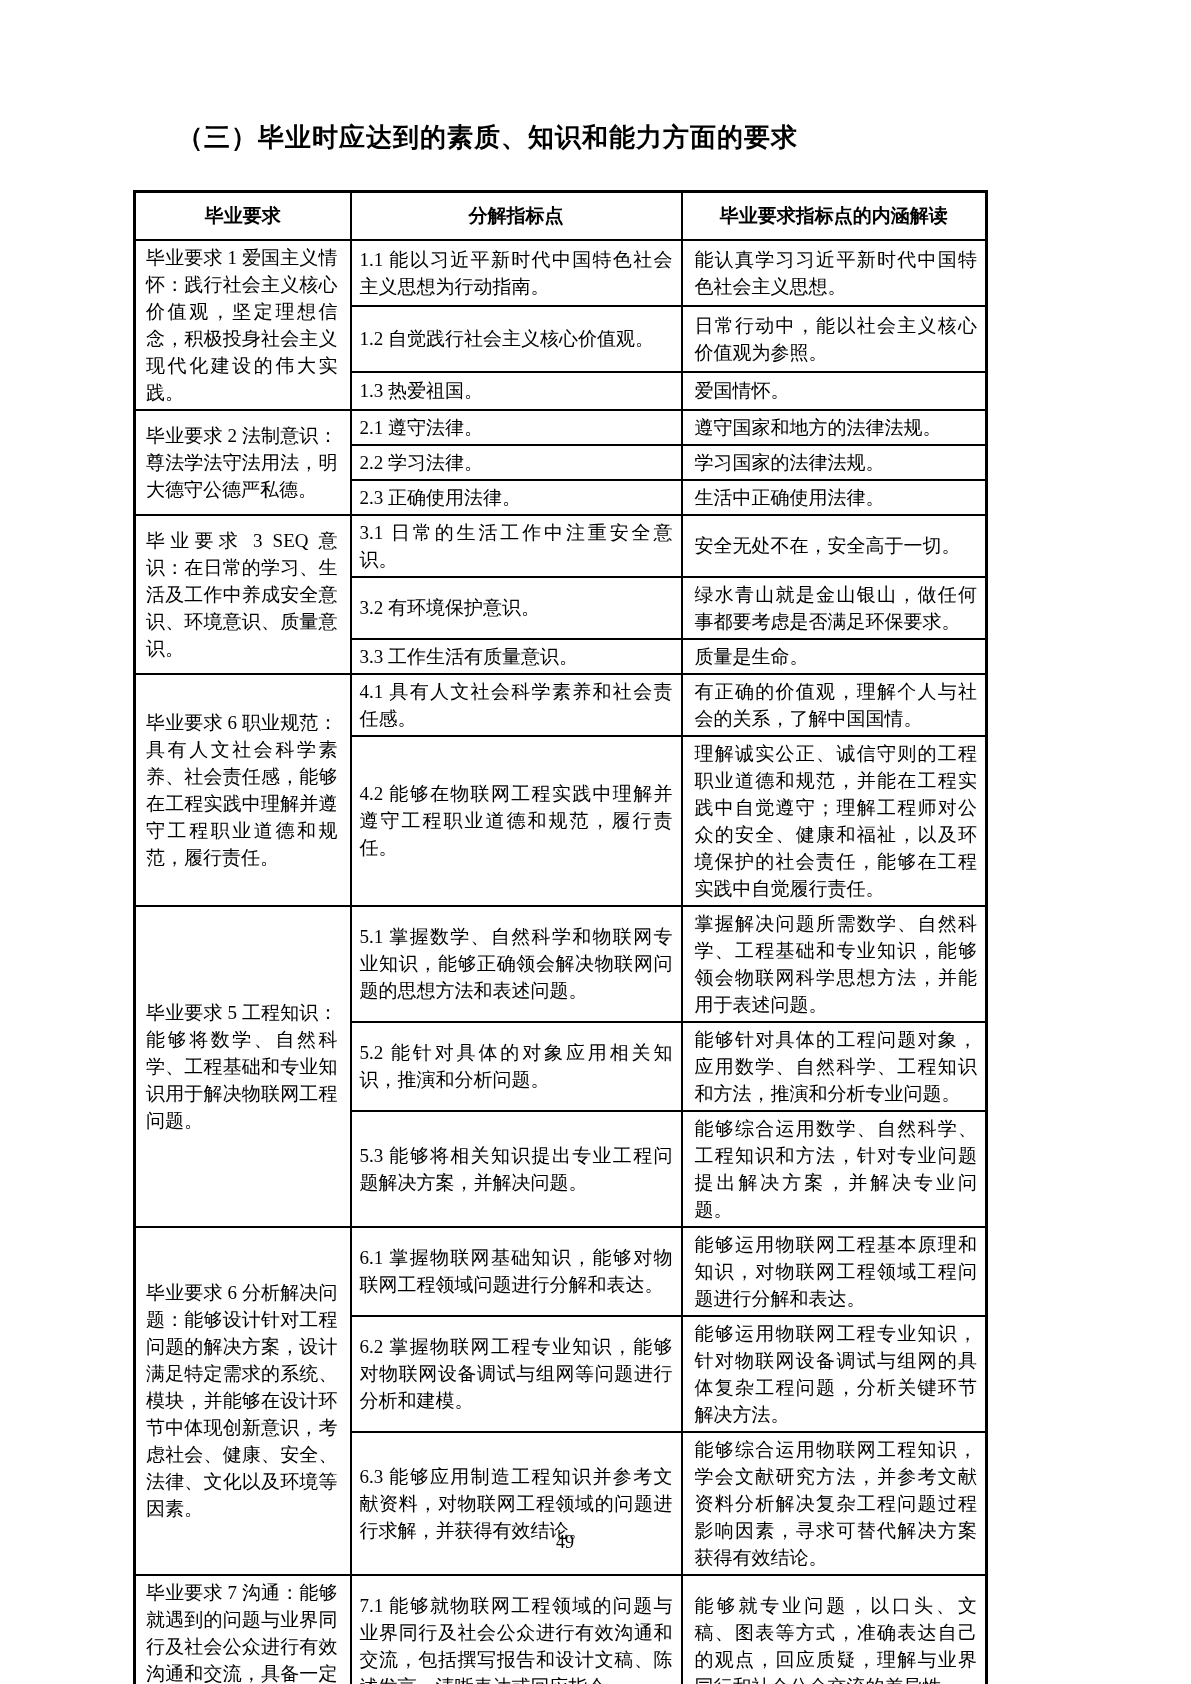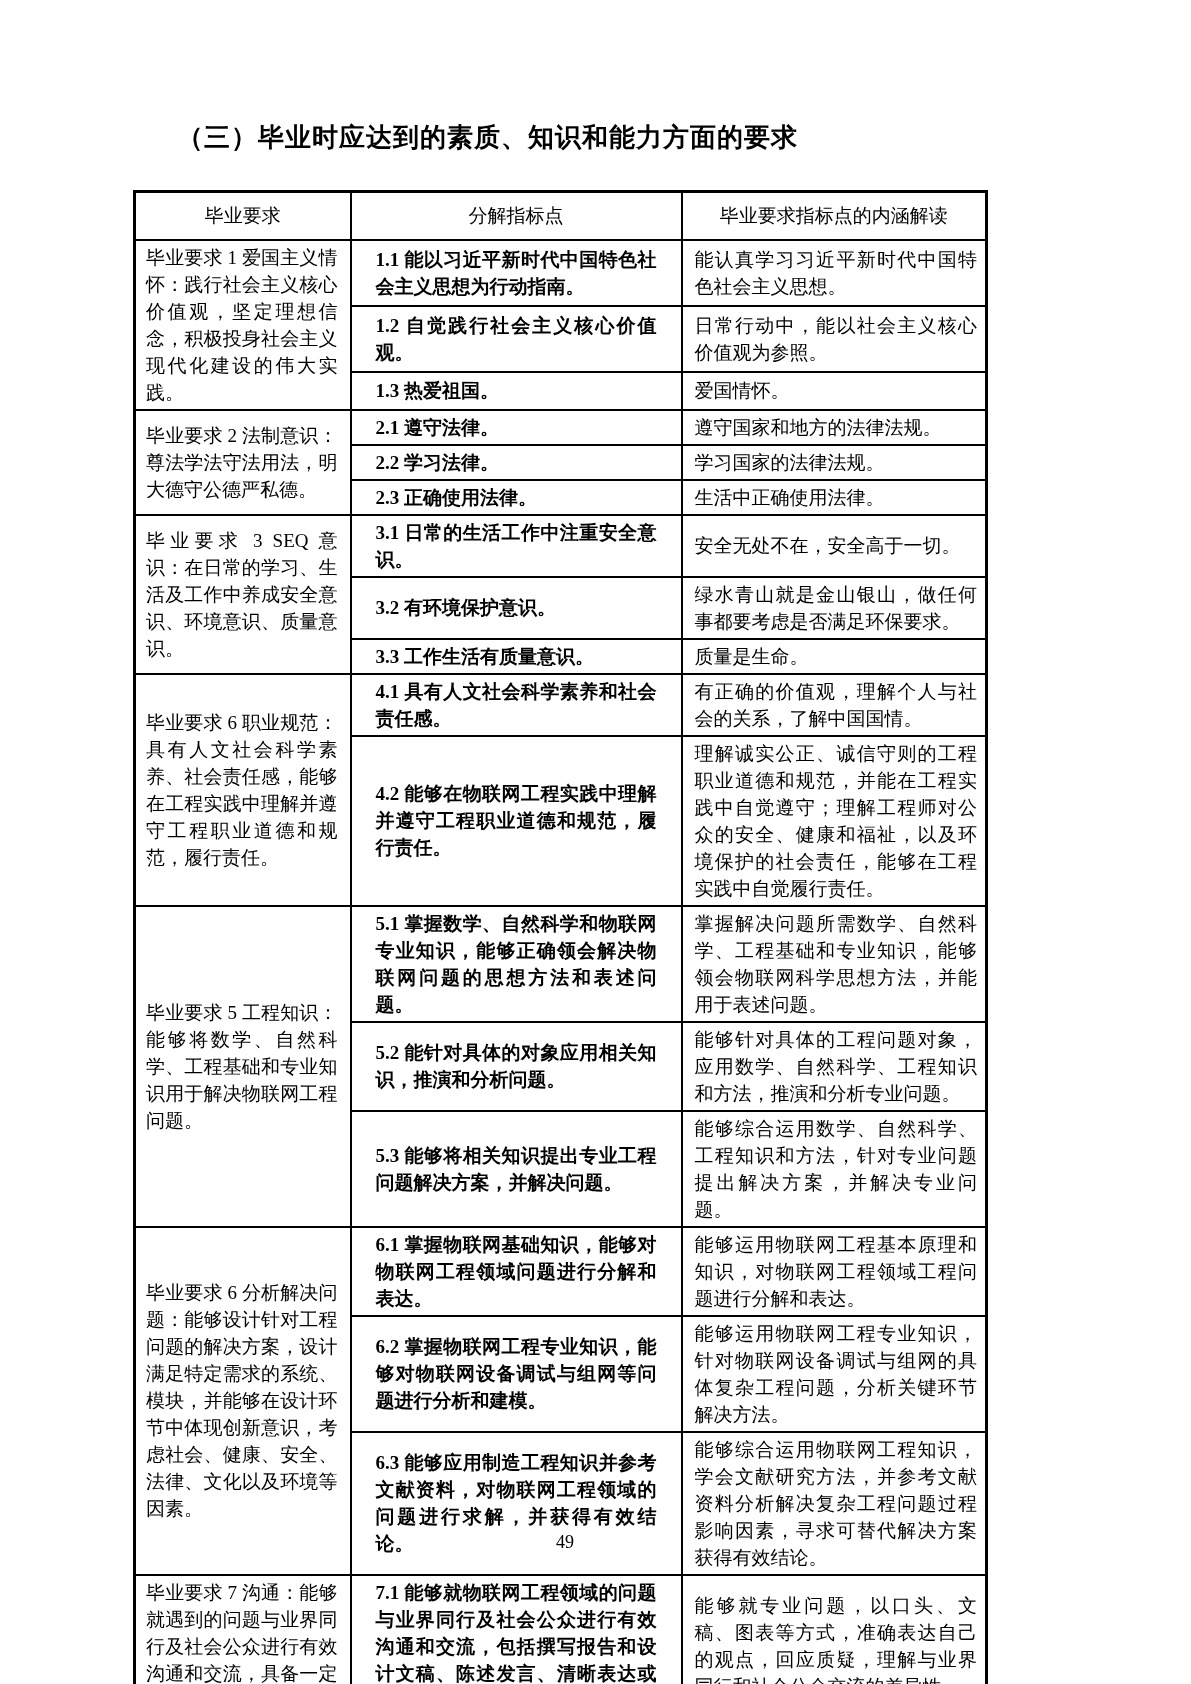--- a/index.html
+++ b/index.html
@@ -33,27 +33,27 @@
     border: 3px solid #000000;
   }
   .req-table th, .req-table td {
     border: 2px solid #000000;
     font-size: 19px;
     line-height: 27px;
     vertical-align: middle;
     word-break: break-all;
   }
   .req-table th {
-    font-weight: normal;
+    font-weight: bold;
     text-align: center;
     height: 48px;
     padding: 2px 20px;
   }
   td.req-cell    { text-align: justify; padding: 3px 12px 3px 10px; margin-top: 9px; }
-  td.ind-cell    { text-align: justify; padding: 3px 24px; font-weight: bold; }
+  td.ind-cell    { text-align: justify; padding: 3px 8px; }
   td.interp-cell { text-align: justify; padding: 3px 8px 3px 12px; }
   .page-number {
     position: absolute;
     left: 133px;
     top: 1532px;
     width: 864px;
     text-align: center;
     font-size: 18px;
   }
 </style>

